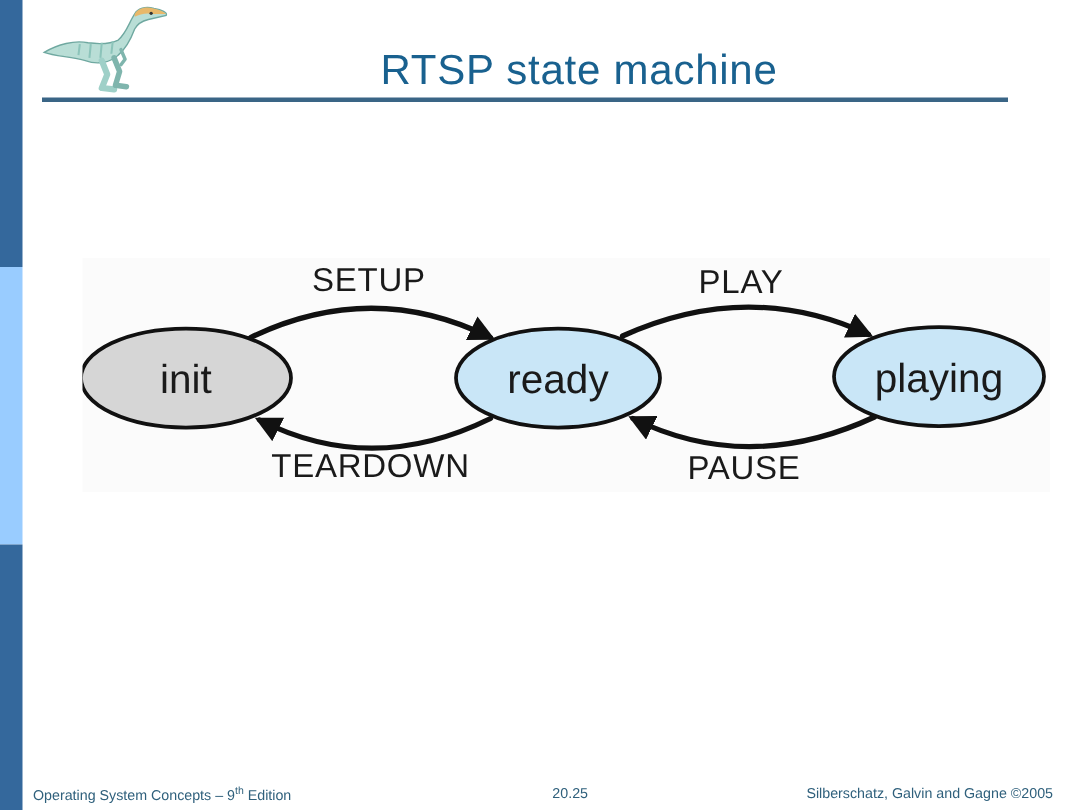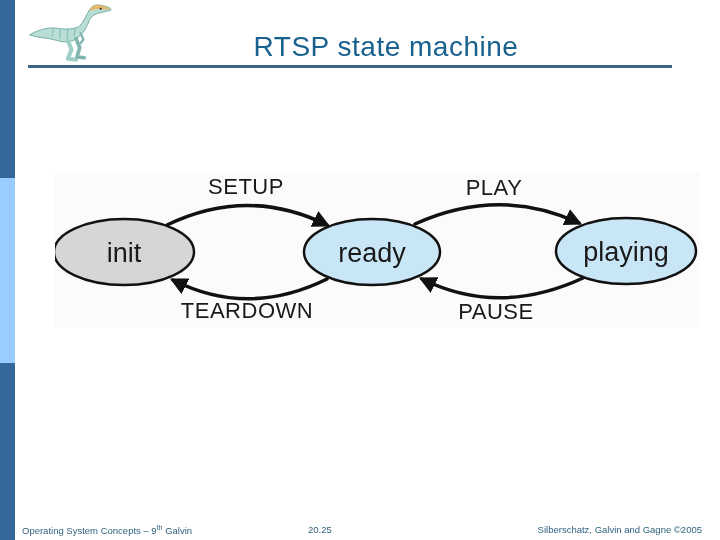--- a/index.html
+++ b/index.html
@@ -51,21 +51,21 @@
   .edge { fill:none; stroke:#111111; stroke-width:3.5; stroke-linecap:round; }
   .state-ellipse { stroke:#111111; stroke-width:2.5; }
 
   
   .footer-left {
     left:22px; top:524px;
     font-size:9.5px; color:#2f607c; white-space:nowrap;
   }
   .footer-left sup { font-size:7px; }
   .footer-page {
-    left:308px; top:524px; width:84px; text-align:left;
+    left:308px; top:524px; width:84px; text-align:right;
     font-size:9.5px; color:#2f607c;
   }
   .footer-right {
     right:18px; top:524px;
     font-size:9.5px; color:#2f607c; white-space:nowrap;
   }
 </style>
 </head>
 <body>
 
@@ -125,15 +125,15 @@
     <text class="state-label" x="317" y="90" text-anchor="middle">ready</text>
     <text class="state-label" x="571" y="89" text-anchor="middle">playing</text>
 
     <text class="transition-label" x="191" y="22" text-anchor="middle">SETUP</text>
     <text class="transition-label" x="439" y="23" text-anchor="middle">PLAY</text>
     <text class="transition-label" x="192" y="146" text-anchor="middle">TEARDOWN</text>
     <text class="transition-label" x="441" y="147" text-anchor="middle">PAUSE</text>
   </svg>
 </div>
 
-<div class="abs footer-left"><span>Operating System Concepts – 9</span><sup>th</sup><span> Galvin</span></div>
+<div class="abs footer-left"><span>Operating System Concepts – 9</span><sup>th</sup><span> Edition</span></div>
 <div class="abs footer-page">20.25</div>
 <div class="abs footer-right">Silberschatz, Galvin and Gagne ©2005</div>
 
 </body></html>

